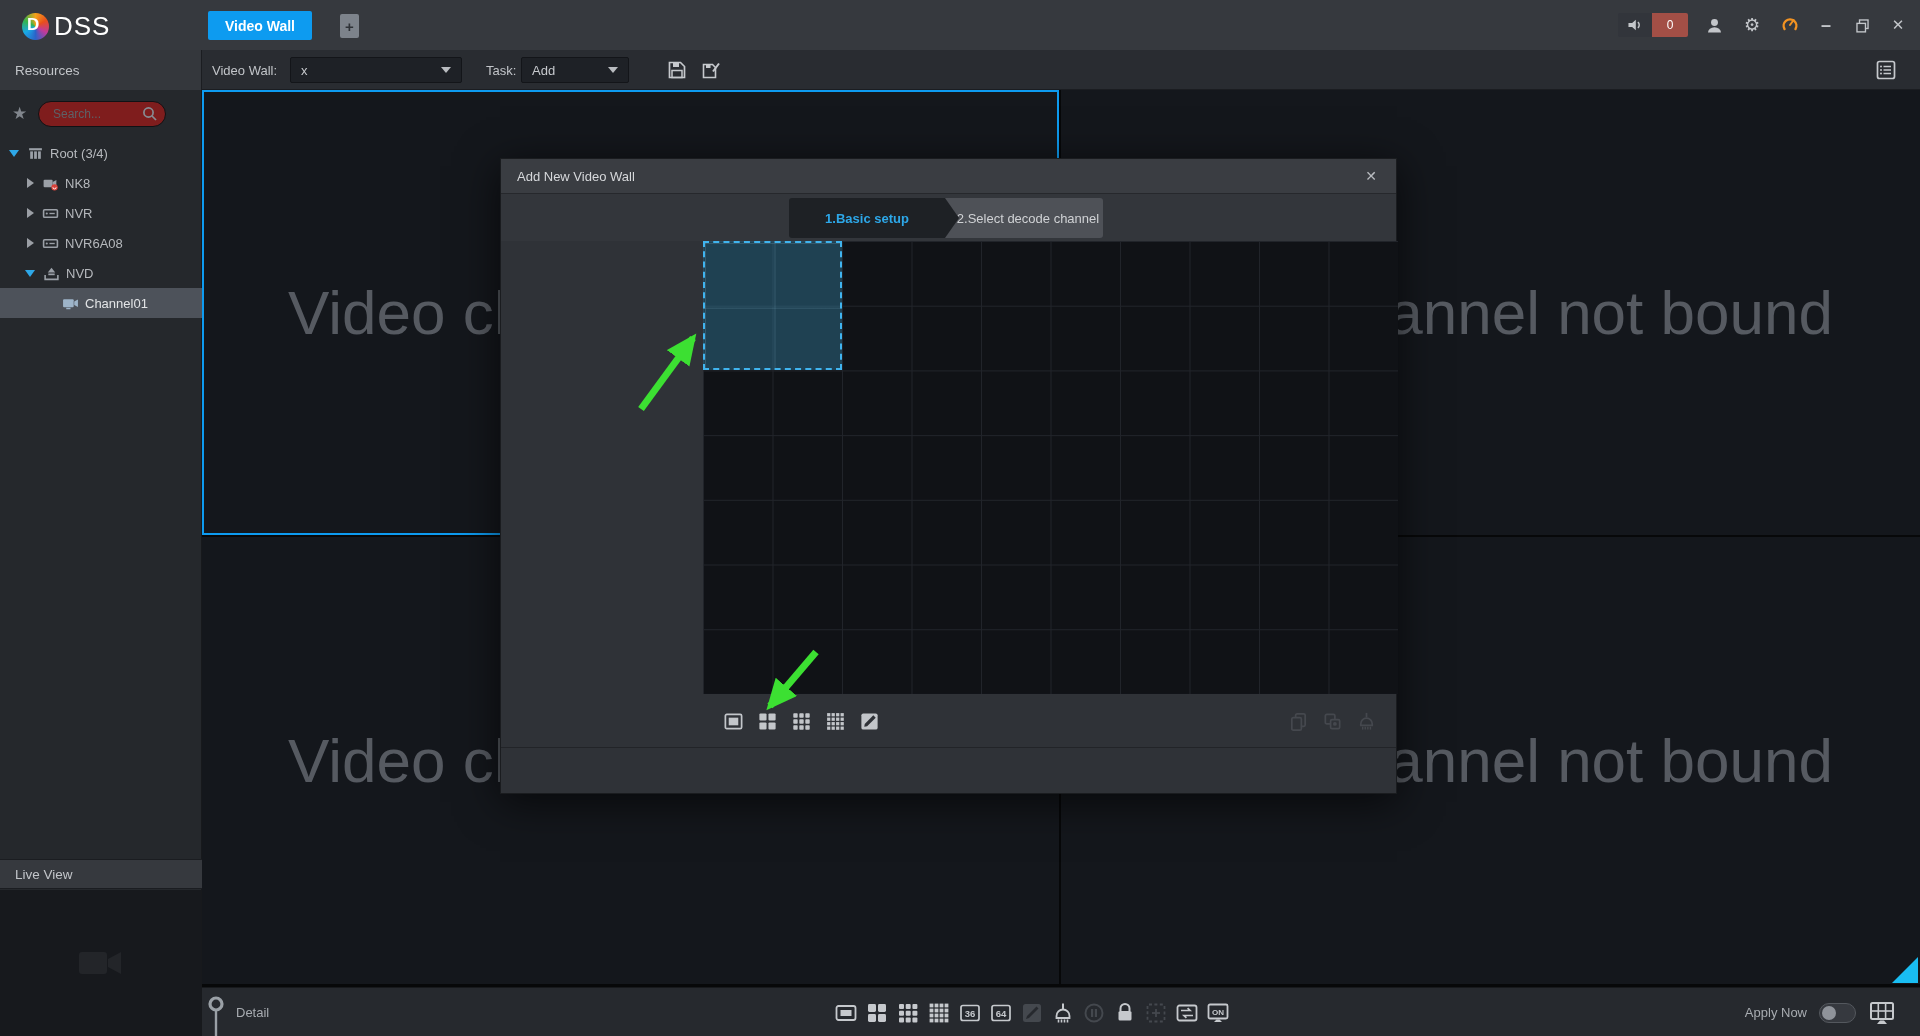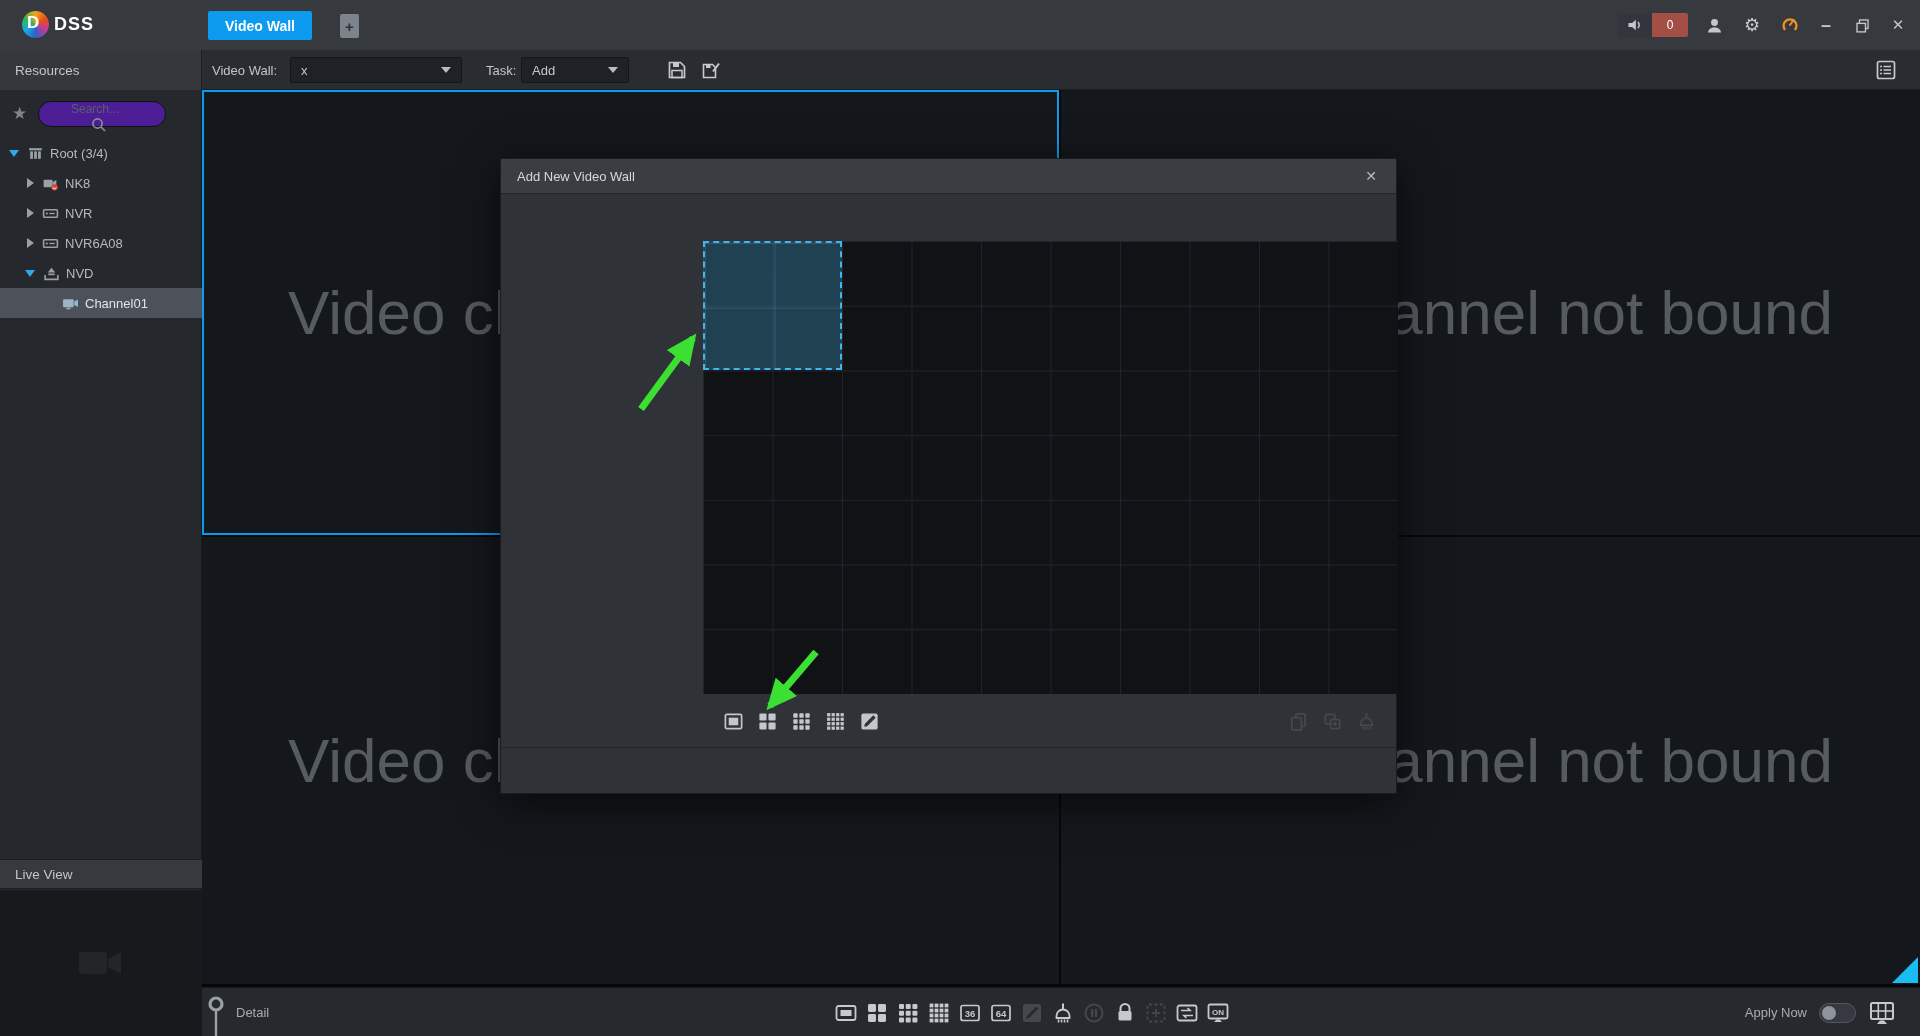--- a/index.html
+++ b/index.html
@@ -7,21 +7,21 @@
     font-family:"Liberation Sans", sans-serif; -webkit-font-smoothing:antialiased; }
   #app { position:relative; width:1920px; height:1036px; background:#0b0d10; }
 
   
   .topbar { position:absolute; left:0; top:0; width:1920px; height:50px; background:#36393e; z-index:20; }
   .logo { position:absolute; left:22px; top:11px; display:flex; align-items:center; gap:5px; }
   .logo-d { width:27px; height:27px; border-radius:50%;
     background:conic-gradient(#f5a21b,#e84e1b,#c03a9b,#2a63c9,#19a8e6,#35b44a,#f5a21b);
     position:relative; }
   .logo-d::after { content:"D"; position:absolute; left:5px; top:2px; color:#fff; font-weight:bold; font-size:17px; }
-  .logo-text { color:#fff; font-size:18px; font-weight:bold; letter-spacing:1px; }
+  .logo-text { color:#fff; font-size:26px; font-weight:normal; letter-spacing:1px; }
   .vw-tab { position:absolute; left:208px; top:11px; width:104px; height:29px; background:#0d9bf0;
     border-radius:2px; color:#fff; font-size:14px; font-weight:bold; display:flex; align-items:center; justify-content:center; }
   .add-tab { position:absolute; left:340px; top:14px; width:19px; height:24px; background:#7d838b; border-radius:2px;
     color:#2e3237; font-size:15px; font-weight:bold; display:flex; align-items:center; justify-content:center; }
   .tb-right { position:absolute; right:12px; top:0; height:50px; display:flex; align-items:center; gap:14px; }
   .snd-group { display:flex; height:24px; border-radius:2px; overflow:hidden; }
   .snd-btn { width:34px; height:24px; background:#32353b; display:flex; align-items:center; justify-content:center; }
   .snd-badge { width:36px; height:24px; background:#a34f46; color:#fff; font-size:12px;
     display:flex; align-items:center; justify-content:center; }
   .tb-ico { width:24px; height:24px; display:flex; align-items:center; justify-content:center; color:#c3c6ca; }
@@ -41,22 +41,22 @@
   .dd .caret { margin-left:auto; width:0; height:0; border-left:5px solid transparent; border-right:5px solid transparent;
     border-top:6px solid #b9bcc0; }
   .tb-save { position:absolute; top:9px; width:22px; height:22px; color:#c6c9cd; }
   .tb-listico { position:absolute; top:8px; right:22px; width:24px; height:24px; color:#c6c9cd; }
 
   
   .sidebar { position:absolute; left:0; top:90px; width:202px; height:946px; background:#25282c; z-index:15;
     border-right:1px solid #17191c; }
   .search-row { position:absolute; left:0; top:10px; width:202px; height:36px; }
   .star { position:absolute; left:12px; top:3px; font-size:17px; color:#81868d; }
-  .search-box { position:absolute; left:38px; top:1px; width:128px; height:26px; background:#4c1d95;
-    border:1px solid #101215; border-radius:13px; display:flex; align-items:center;flex-direction:column; }
+  .search-box { position:absolute; left:38px; top:1px; width:128px; height:26px; background:#7f1d1d;
+    border:1px solid #101215; border-radius:13px; display:flex; align-items:center; }
   .search-box input { flex:1; background:transparent; border:none; outline:none; color:#8b9096;
     font-size:12px; padding:0 4px 0 14px; width:90px; }
   .search-box input::placeholder { color:#5d6167; }
   .mag { width:18px; height:18px; margin-right:6px; color:#878c93; }
   .tree { position:absolute; left:0; top:48px; width:202px; }
   .trow { position:relative; height:30px; display:flex; align-items:center; color:#b6b9bd; font-size:13px; }
   .trow.sel { background:#4d525a; color:#e2e4e6; }
   .car { width:0; height:0; display:inline-block; }
   .car.down { border-left:5.5px solid transparent; border-right:5.5px solid transparent; border-top:7px solid #2ea8e8; }
   .car.right { border-top:5.5px solid transparent; border-bottom:5.5px solid transparent; border-left:7px solid #9b9fa5; }
@@ -483,20 +483,30 @@
           </svg>
       </span>
     </div>
   </div>
 
   <div class="modal">
     <div class="m-head">
       <span class="m-title">Add New Video Wall</span>
       <span class="m-close">✕</span>
     </div>
+    <div class="m-steps">
+      <div class="step-wrap">
+        <div class="step1">
+          <span>1.Basic setup</span>
+        </div>
+        <div class="step2">
+          <span>2.Select decode channel</span>
+        </div>
+      </div>
+    </div>
 
 
     <div class="m-grid">
       <div class="g-sel"></div>
     </div>
 
     <div class="m-tools">
       <div class="mt-left">
         <span class="mt-ic">
           <svg width="21" height="21" viewBox="0 0 22 22">

